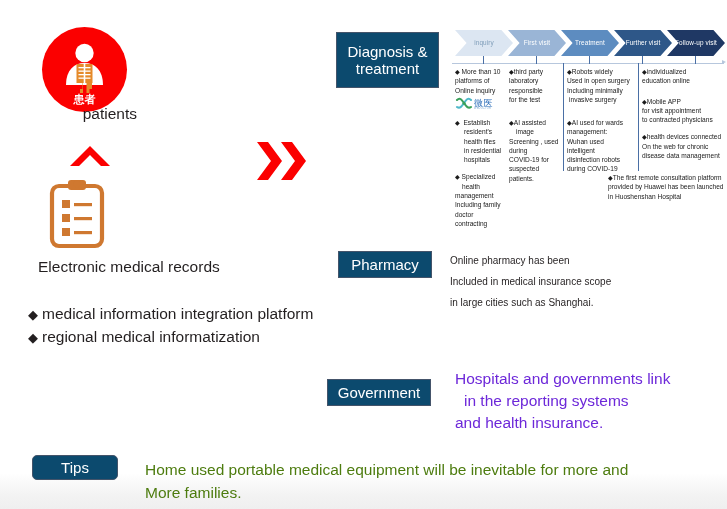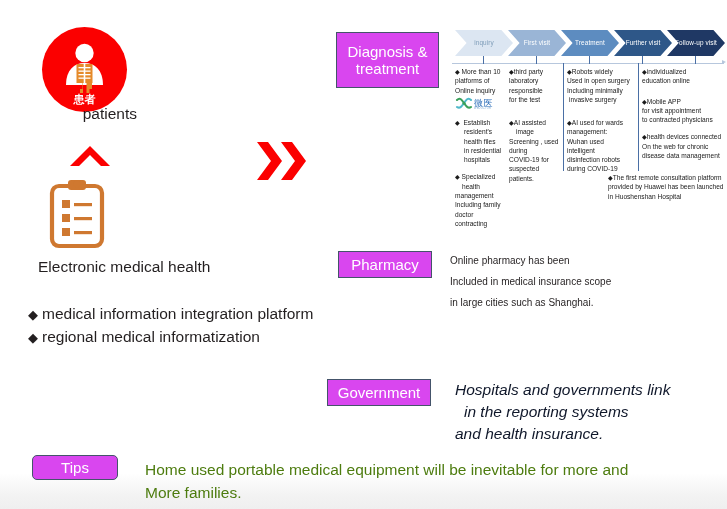--- a/index.html
+++ b/index.html
@@ -64,21 +64,21 @@
     line-height: 22px;
     white-space: nowrap;
   }
   .left-bullets .dia { font-size: 13px; margin-right: 4px; }
 
   
   .dbl-chevron { left: 255px; top: 138px; width: 56px; height: 46px; }
 
   
   .tag {
-    background: #d946ef;
+    background: #0c4a6e;
     border: 1.6px solid #44546a;
     color: #ffffff;
     text-align: center;
     font-size: 15px;
     line-height: 1.15;
     display: flex;
     align-items: center;
     justify-content: center;
     box-sizing: border-box;
   }
@@ -86,22 +86,22 @@
   .tag-pharmacy  { left: 338px; top: 251px; width: 94px; height: 27px; }
   .tag-government{ left: 327px; top: 379px; width: 104px; height: 27px; }
   .tag-tips      { left: 32px;  top: 455px; width: 86px; height: 25px; border-radius: 5px; }
 
   
   .txt-pharmacy {
     left: 450px; top: 250px; width: 275px;
     font-size: 10px; line-height: 21px; color: #231f20;
   }
   .txt-government {
-    left: 455px; top: 379px; width: 265px;
-    font-size: 15.5px; line-height: 22px; color: #0f172a; font-style: italic;
+    left: 455px; top: 368px; width: 265px;
+    font-size: 15.5px; line-height: 22px; color: #6d28d9;
   }
   .txt-tips {
     left: 145px; top: 458px; width: 575px;
     font-size: 15.5px; line-height: 23px; color: #4d7c0f;
   }
   .ind1 { padding-left: 9px; }
 
   
   .flow { left: 455px; top: 30px; width: 270px; height: 26px; }
   .flow-label {
@@ -208,21 +208,21 @@
       <rect x="20" y="2" width="18" height="10" rx="3" ry="3" fill="#cf7830"></rect>
       <circle cx="29" cy="6" r="3.4" fill="#cf7830"></circle>
       <rect x="14" y="22" width="8" height="8" fill="#cf7830"></rect>
       <rect x="26" y="25" width="18" height="3.2" fill="#cf7830"></rect>
       <rect x="14" y="36" width="8" height="8" fill="#cf7830"></rect>
       <rect x="26" y="39" width="18" height="3.2" fill="#cf7830"></rect>
       <rect x="14" y="50" width="8" height="8" fill="#cf7830"></rect>
       <rect x="26" y="53" width="18" height="3.2" fill="#cf7830"></rect>
     </svg>
   </div>
-  <div class="abs emr-label">Electronic medical health</div>
+  <div class="abs emr-label">Electronic medical records</div>
 
   <div class="abs left-bullets">
     <div class="bl">
       <span class="dia">◆</span><span>medical information integration platform</span>
     </div>
     <div class="bl">
       <span class="dia">◆</span><span>regional medical informatization</span>
     </div>
   </div>
 

